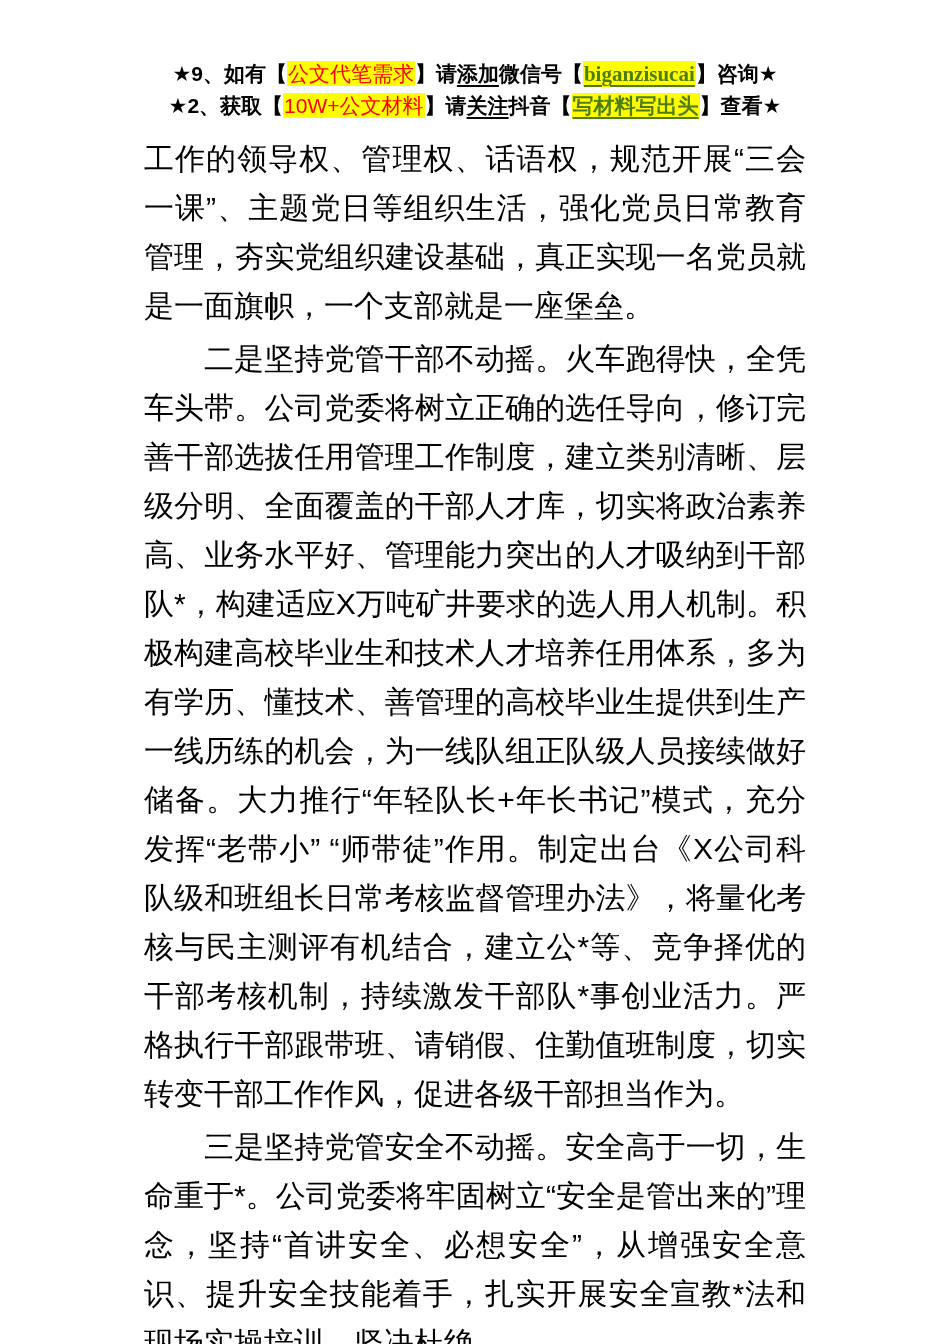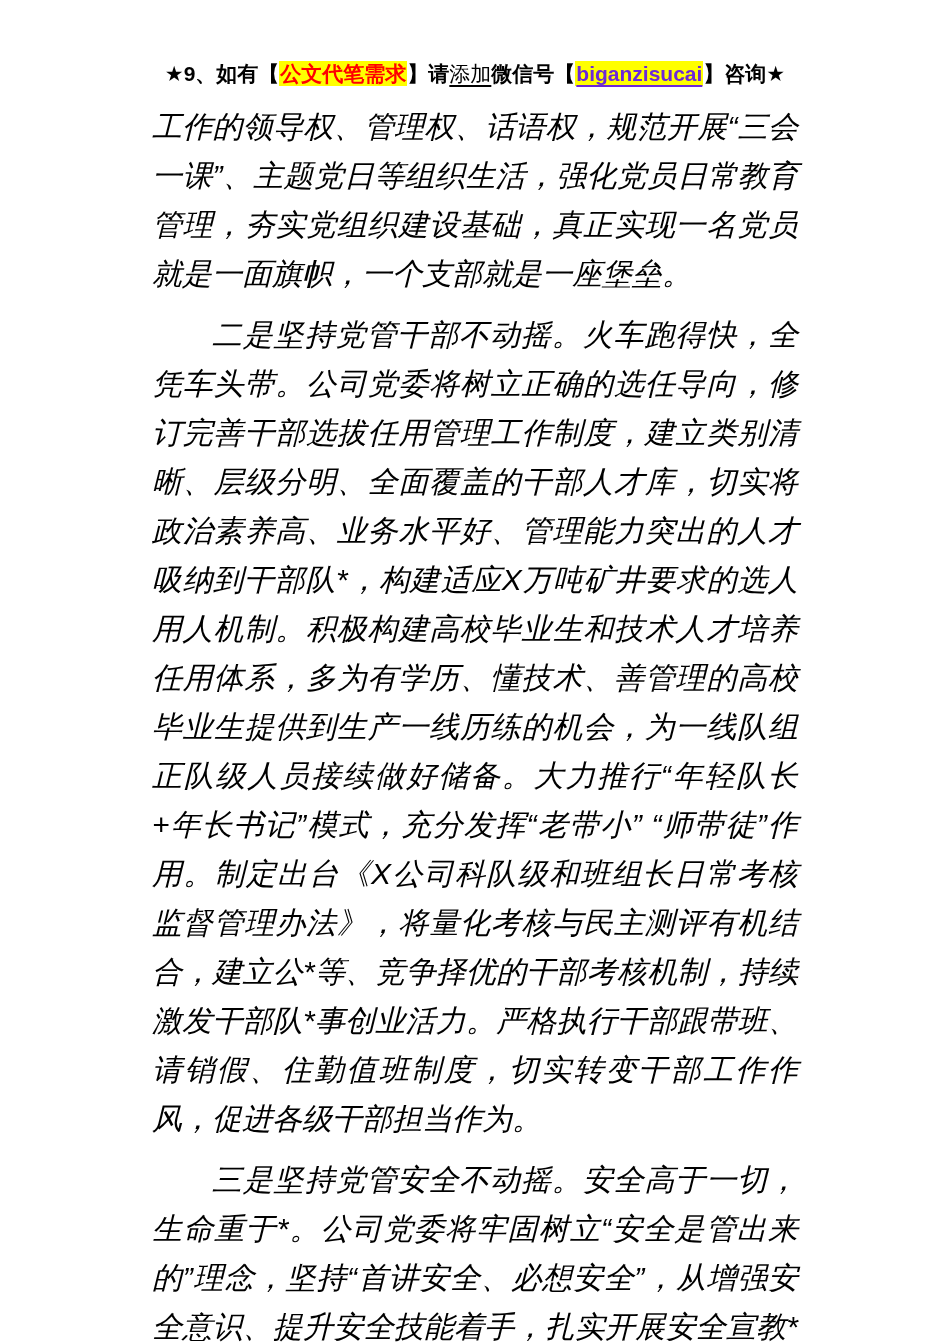--- a/index.html
+++ b/index.html
@@ -25,62 +25,63 @@
     line-height: 32px;
     font-weight: bold;
     color: #000000;
     white-space: nowrap;
   }
   .notice-line { height: 32px; }
   .seg { display: inline; }
   .seg-bold { font-weight: bold; }
   .seg-normal { font-weight: bold; }
   .seg-bold-underline {
-    font-weight: normal;
+    font-weight: bold;
     text-decoration: underline;
     text-decoration-thickness: 2px;
     text-underline-offset: 4px;
   }
   .seg-red-highlight {
-    font-weight: bold;
+    font-weight: normal;
     color: #ff0000;
     background: #ffff00;
     padding: 1px 1px;
   }
   .seg-red-highlight-underline {
     font-weight: bold;
-    color: #6d28d9;
+    color: #4d7c0f;
     background: #ffff00;
     padding: 1px 1px;
     text-decoration: underline;
     text-decoration-thickness: 2px;
     text-underline-offset: 4px;
+    font-family: Liberation Serif, serif;
   }
   
   .doc-body {
     margin: 12px 140px 0 140px;
     font-size: 30px;
     line-height: 49px;
     text-align: justify;
     color: #000000;
   }
   .doc-para {
-    margin: 12px;
+    margin: 4px;
     padding: 0;
-    font-style: italic;
   }
   .doc-para.indent { text-indent: 2em; }
 </style>
 </head>
 <body>
 
 <div class="page">
 
   <div class="notice">
       <div class="notice-line"><span class="seg seg-bold">★9、如有【</span><span class="seg seg-red-highlight">公文代笔需求</span><span class="seg seg-bold">】请</span><span class="seg seg-bold-underline">添加</span><span class="seg seg-normal">微信号</span><span class="seg seg-bold">【</span><span class="seg seg-red-highlight-underline">biganzisucai</span><span class="seg seg-bold">】咨询★</span></div>
+      <div class="notice-line"><span class="seg seg-bold">★2、获取【</span><span class="seg seg-red-highlight">10W+公文材料</span><span class="seg seg-bold">】请</span><span class="seg seg-bold-underline">关注</span><span class="seg seg-normal">抖音</span><span class="seg seg-bold">【</span><span class="seg seg-red-highlight-underline">写材料写出头</span><span class="seg seg-bold">】查看★</span></div>
     </div>
 
   <div class="doc-body">
       <p class="doc-para">工作的领导权、管理权、话语权，规范开展“三会一课”、主题党日等组织生活，强化党员日常教育管理，夯实党组织建设基础，真正实现一名党员就是一面旗帜，一个支部就是一座堡垒。</p>
       <p class="doc-para indent">二是坚持党管干部不动摇。火车跑得快，全凭车头带。公司党委将树立正确的选任导向，修订完善干部选拔任用管理工作制度，建立类别清晰、层级分明、全面覆盖的干部人才库，切实将政治素养高、业务水平好、管理能力突出的人才吸纳到干部队*，构建适应X万吨矿井要求的选人用人机制。积极构建高校毕业生和技术人才培养任用体系，多为有学历、懂技术、善管理的高校毕业生提供到生产一线历练的机会，为一线队组正队级人员接续做好储备。大力推行“年轻队长+年长书记”模式，充分发挥“老带小” “师带徒”作用。制定出台《X公司科队级和班组长日常考核监督管理办法》，将量化考核与民主测评有机结合，建立公*等、竞争择优的干部考核机制，持续激发干部队*事创业活力。严格执行干部跟带班、请销假、住勤值班制度，切实转变干部工作作风，促进各级干部担当作为。</p>
       <p class="doc-para indent">三是坚持党管安全不动摇。安全高于一切，生命重于*。公司党委将牢固树立“安全是管出来的”理念，坚持“首讲安全、必想安全”，从增强安全意识、提升安全技能着手，扎实开展安全宣教*法和现场实操培训，坚决杜绝</p>
     </div>
 
 </div>
 

